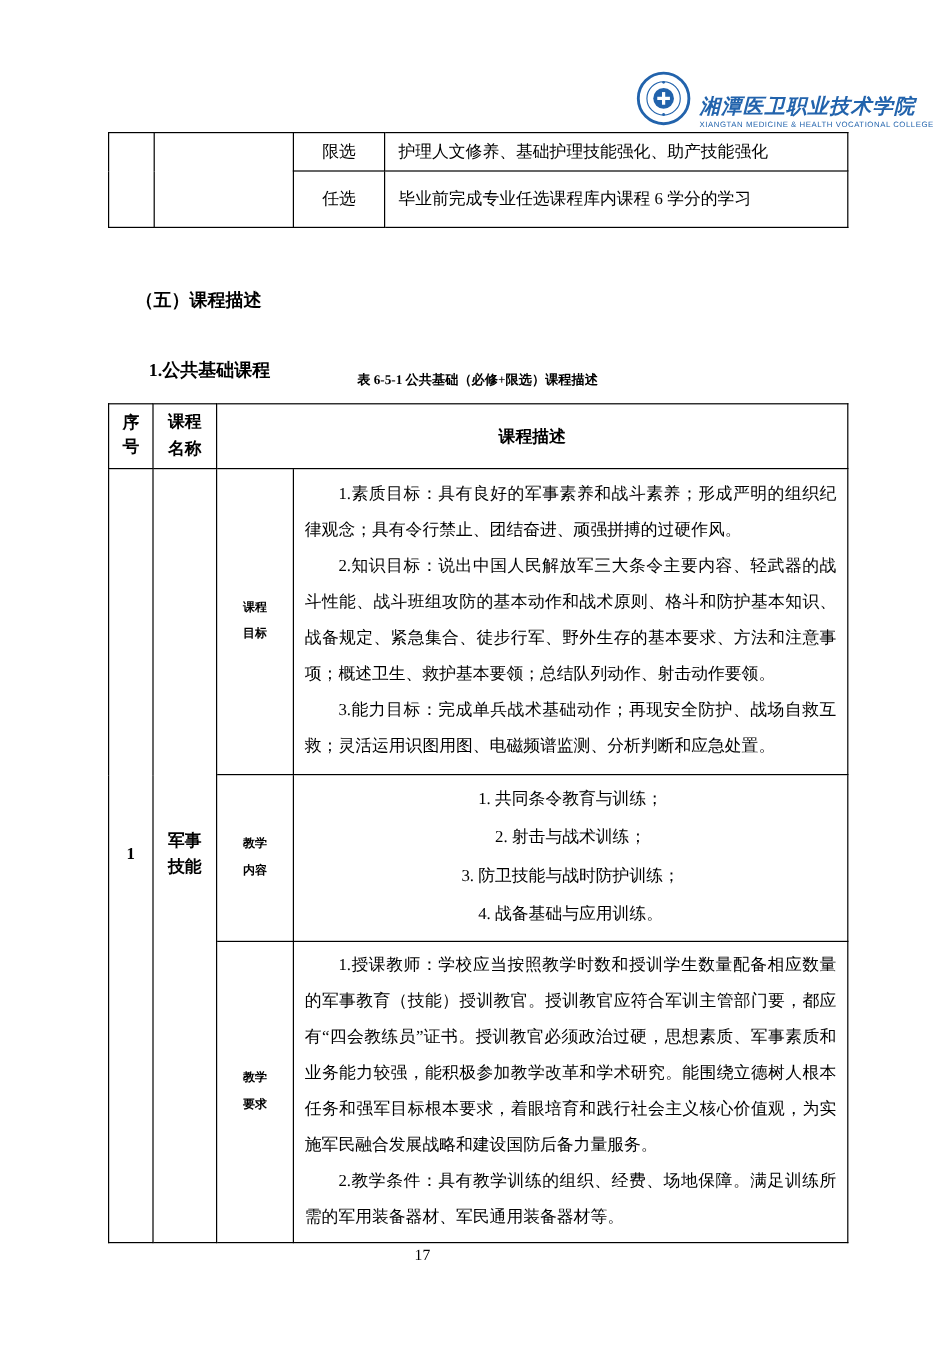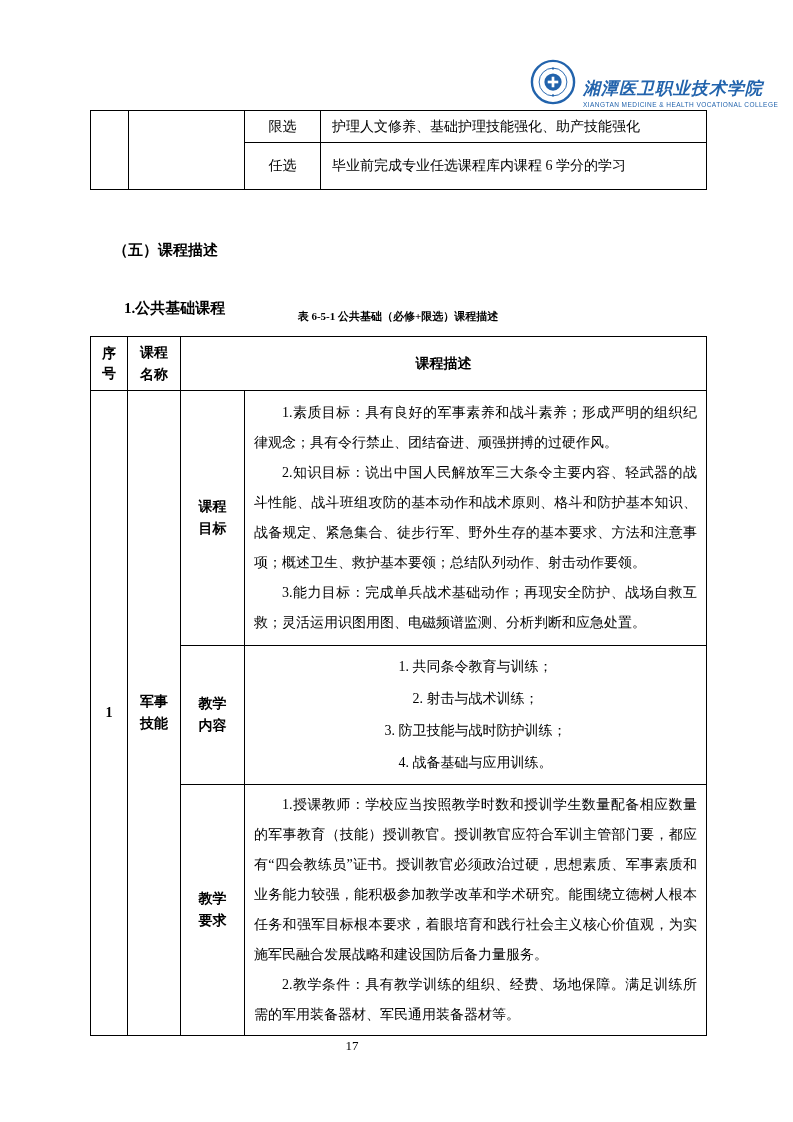--- a/index.html
+++ b/index.html
@@ -52,21 +52,21 @@
     font-size: 15px; font-weight: bold; margin-top: 20px;
   }
   .table-title {
     position: absolute; left: 90px; top: 309px; width: 616px;
     text-align: center; font-size: 11px; font-weight: bold;
   }
 
   .main-table { position: absolute; left: 90px; top: 336px; width: 616px; }
   .main-table th { font-size: 14px; font-weight: bold; text-align: center; }
   .label-cell {
-    text-align: center; font-weight: bold; font-size: 14px;
+    text-align: center; font-weight: bold; font-size: 10px;
   }
   .center-cell { text-align: center; font-weight: bold; font-size: 14px; }
   .content-cell {
     padding: 5px 9px; font-size: 14px; text-align: left;
   }
   .w1 { display: inline-block; width: 1.1em; line-height: 20px; font-family: Liberation Serif, serif; }
   .w2 { display: inline-block; width: 2.1em; line-height: 22px; }
 
   .para {
     line-height: 30px;

